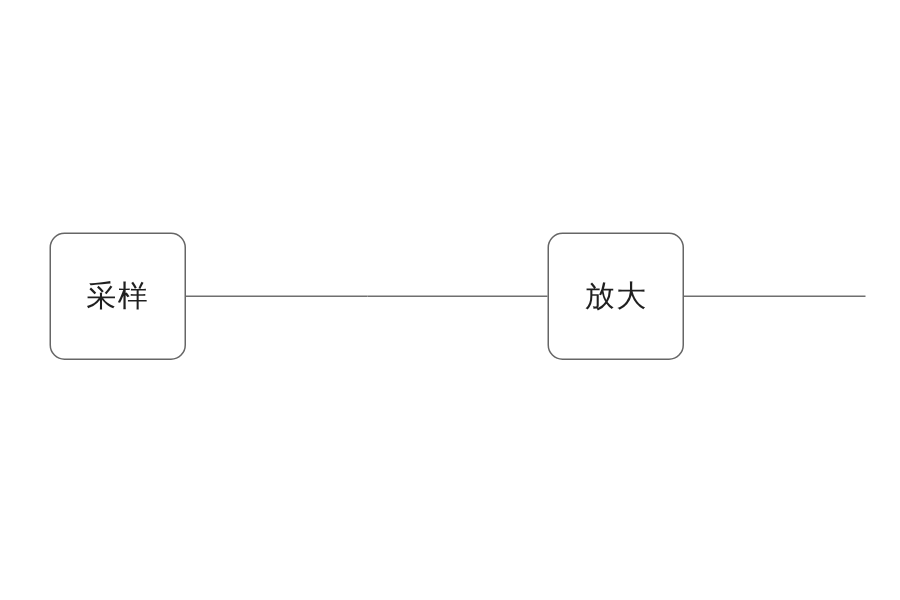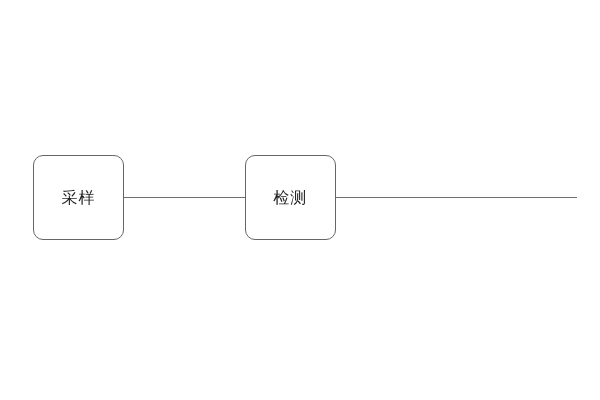--- a/index.html
+++ b/index.html
@@ -43,21 +43,21 @@
     border-radius: 10px;
     background: #ffffff;
     display: flex;
     align-items: center;
     justify-content: center;
     flex: 0 0 auto;
     z-index: 2;
   }
 
   .node-label {
-    font-size: 16px;
+    font-size: 20px;
     line-height: 1;
     color: #1f1f1f;
     letter-spacing: 1px;
     white-space: nowrap;
     font-family: Liberation Sans, sans-serif;
   }
 
   .connector {
     flex: 1 1 auto;
     height: 1px;
@@ -72,25 +72,25 @@
 <div id="diagram-canvas">
 
   <div class="flow-row">
 
     <div class="node">
       <span class="node-label">采样</span>
     </div>
 
     <div class="connector"></div>
 
-    <div class="node">
-      <span class="node-label">检测</span>
-    </div>
 
     <div class="connector"></div>
 
+    <div class="node">
+      <span class="node-label">放大</span>
+    </div>
 
     <div class="connector"></div>
 
 
   </div>
 
 </div>
 
 </body></html>

